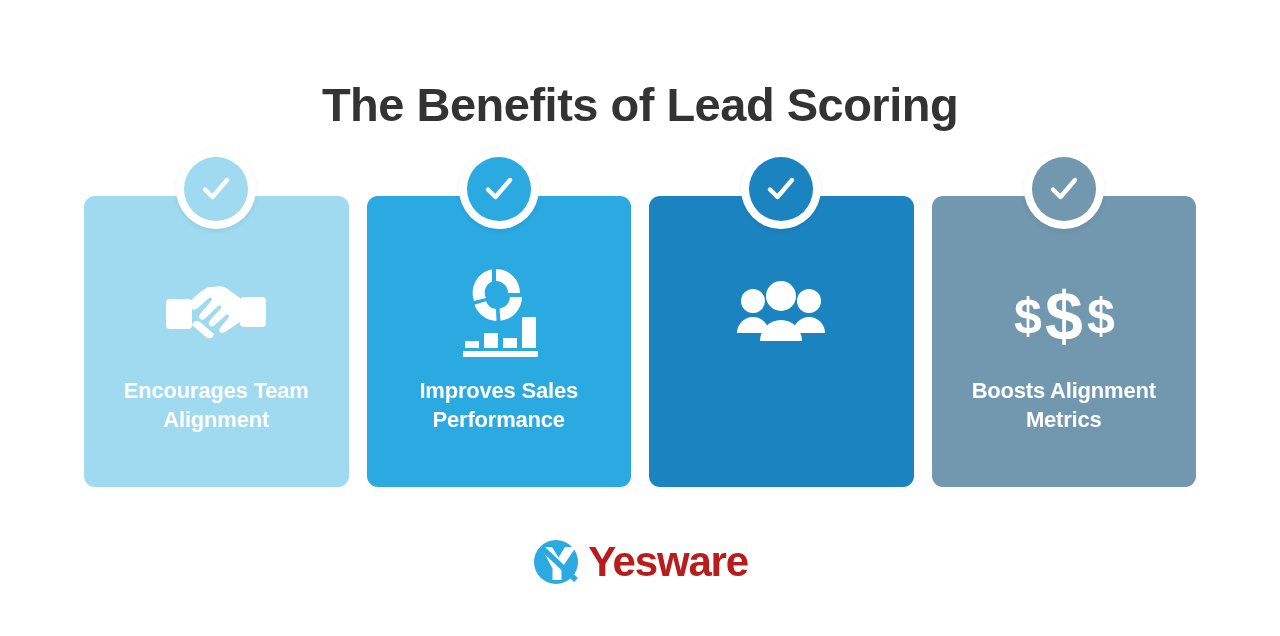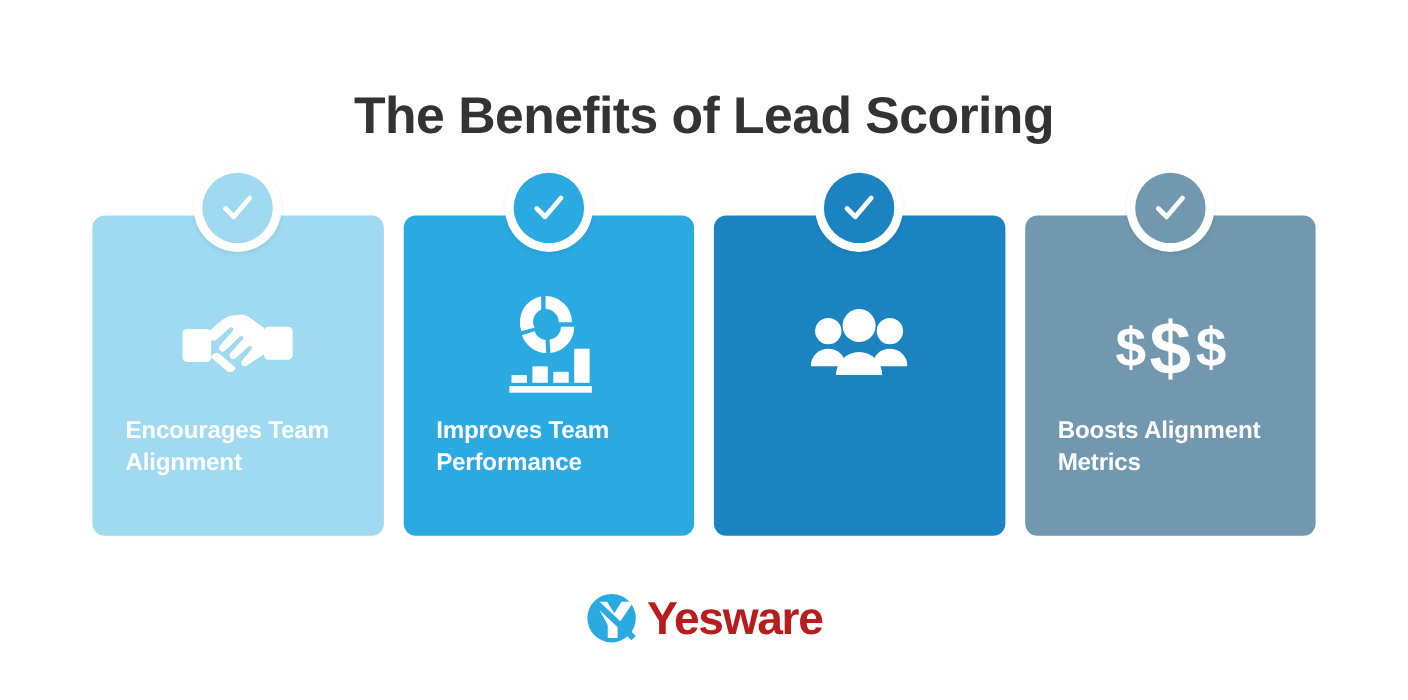--- a/index.html
+++ b/index.html
@@ -93,27 +93,26 @@
   .icon-area svg { display: block; }
 
   
   .card-label {
     position: absolute;
     top: 180px;
     left: 0;
     width: 100%;
     padding: 0 10px;
     box-sizing: border-box;
-    text-align: left;
+    text-align: center;
     color: #ffffff;
     font-size: 22px;
     font-weight: bold;
     line-height: 1.32;
     letter-spacing: -0.2px;
-    margin-left: 20px;
   }
 
   
   .logo {
     position: absolute;
     top: 538px;
     left: 0;
     width: 1280px;
     display: flex;
     align-items: center;
@@ -175,21 +174,21 @@
             <path d="M43.5 54 A24 24 0 0 1 21.5 37.8 L33 34.2 A12 12 0 0 0 43 42 Z"></path>
             <path d="M21 34 A24 24 0 0 1 39 2.3 L39 14.5 A12 12 0 0 0 33 31 Z"></path>
             <rect x="12" y="74" width="14" height="7"></rect>
             <rect x="31" y="66" width="14" height="15"></rect>
             <rect x="50" y="71" width="14" height="10"></rect>
             <rect x="69" y="50" width="14" height="31"></rect>
             <rect x="10" y="84" width="75" height="6"></rect>
           </g>
         </svg>
       </div>
-      <div class="card-label">Improves Team Performance</div>
+      <div class="card-label">Improves Sales Performance</div>
     </div>
 
     <div class="card" style="background:#1B84C0;">
       <div class="badge">
         <div class="badge-inner" style="background:#1B84C0;">
           <svg width="40" height="40" viewBox="0 0 40 40">
             <path d="M9 20.5 L16.5 28 L31 11" fill="none" stroke="#ffffff" stroke-width="4.4" stroke-linecap="round" stroke-linejoin="round"></path>
           </svg>
         </div>
       </div>

